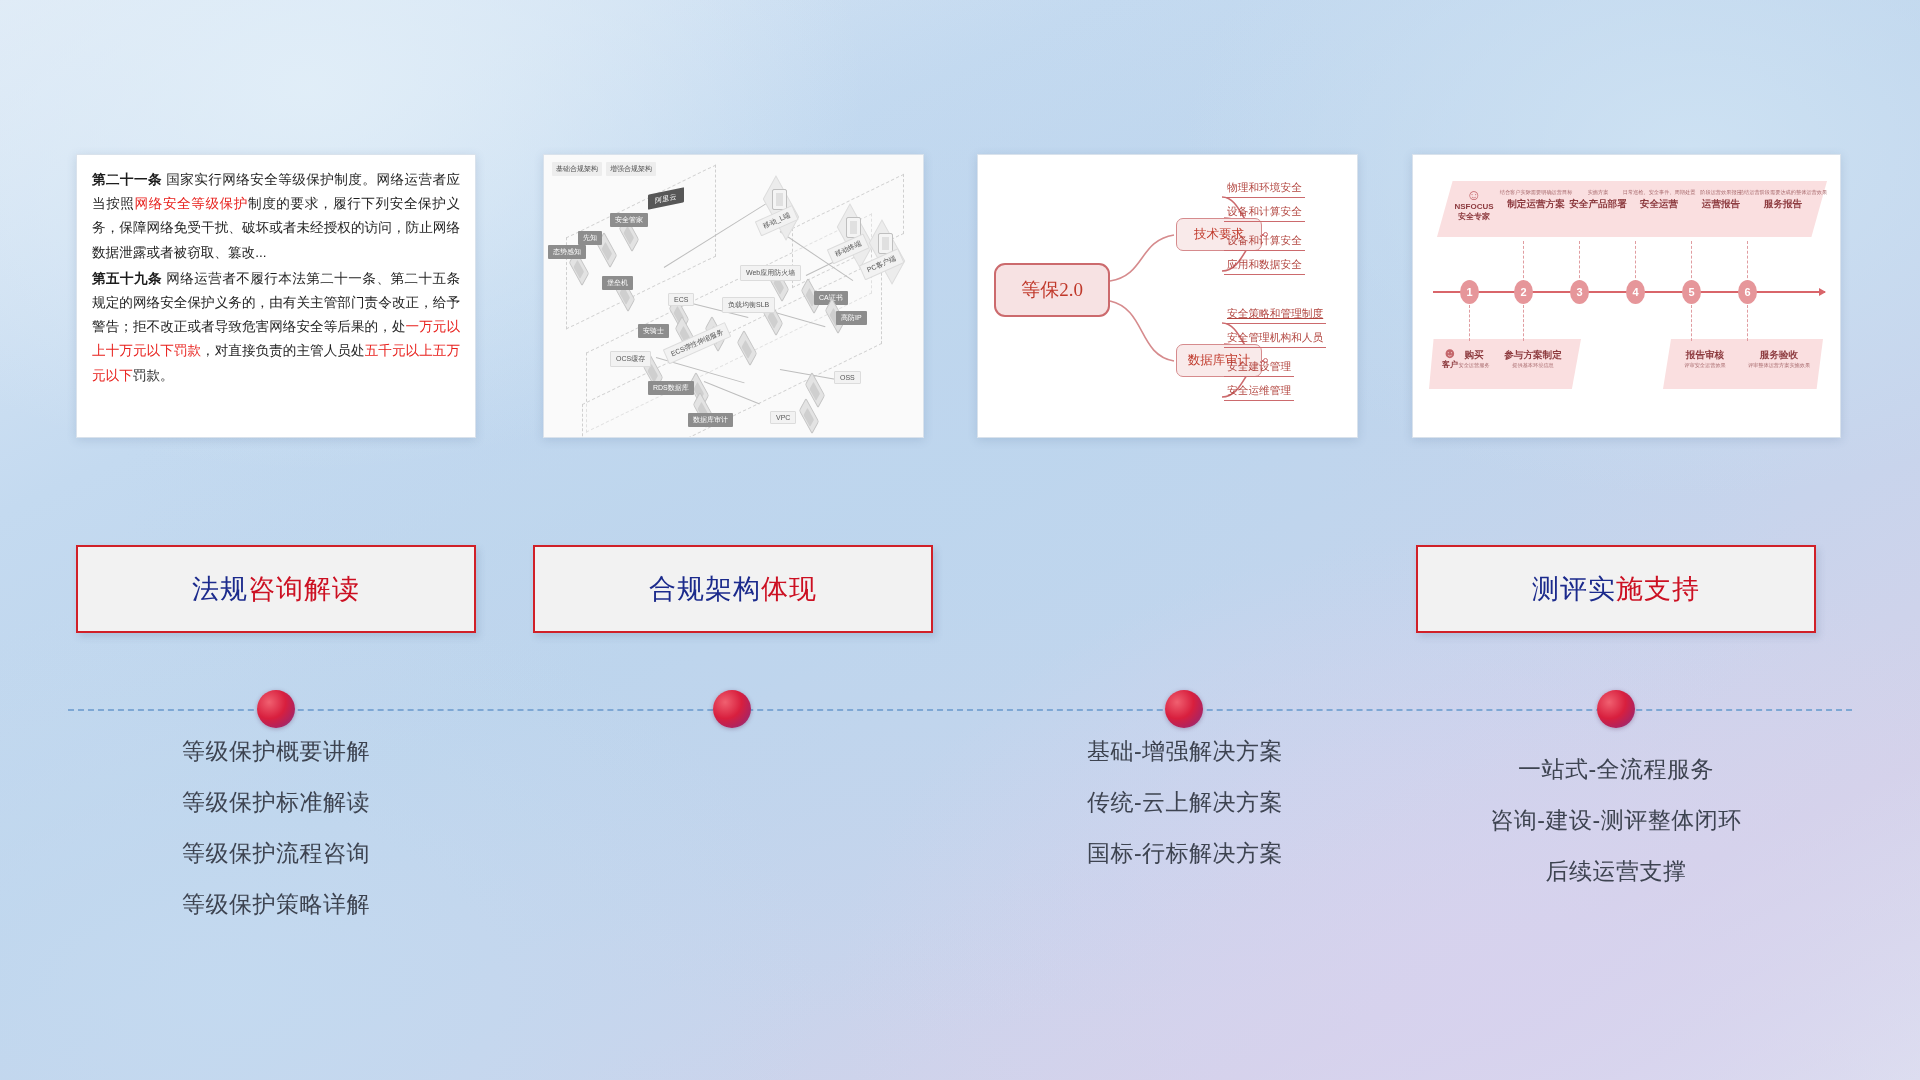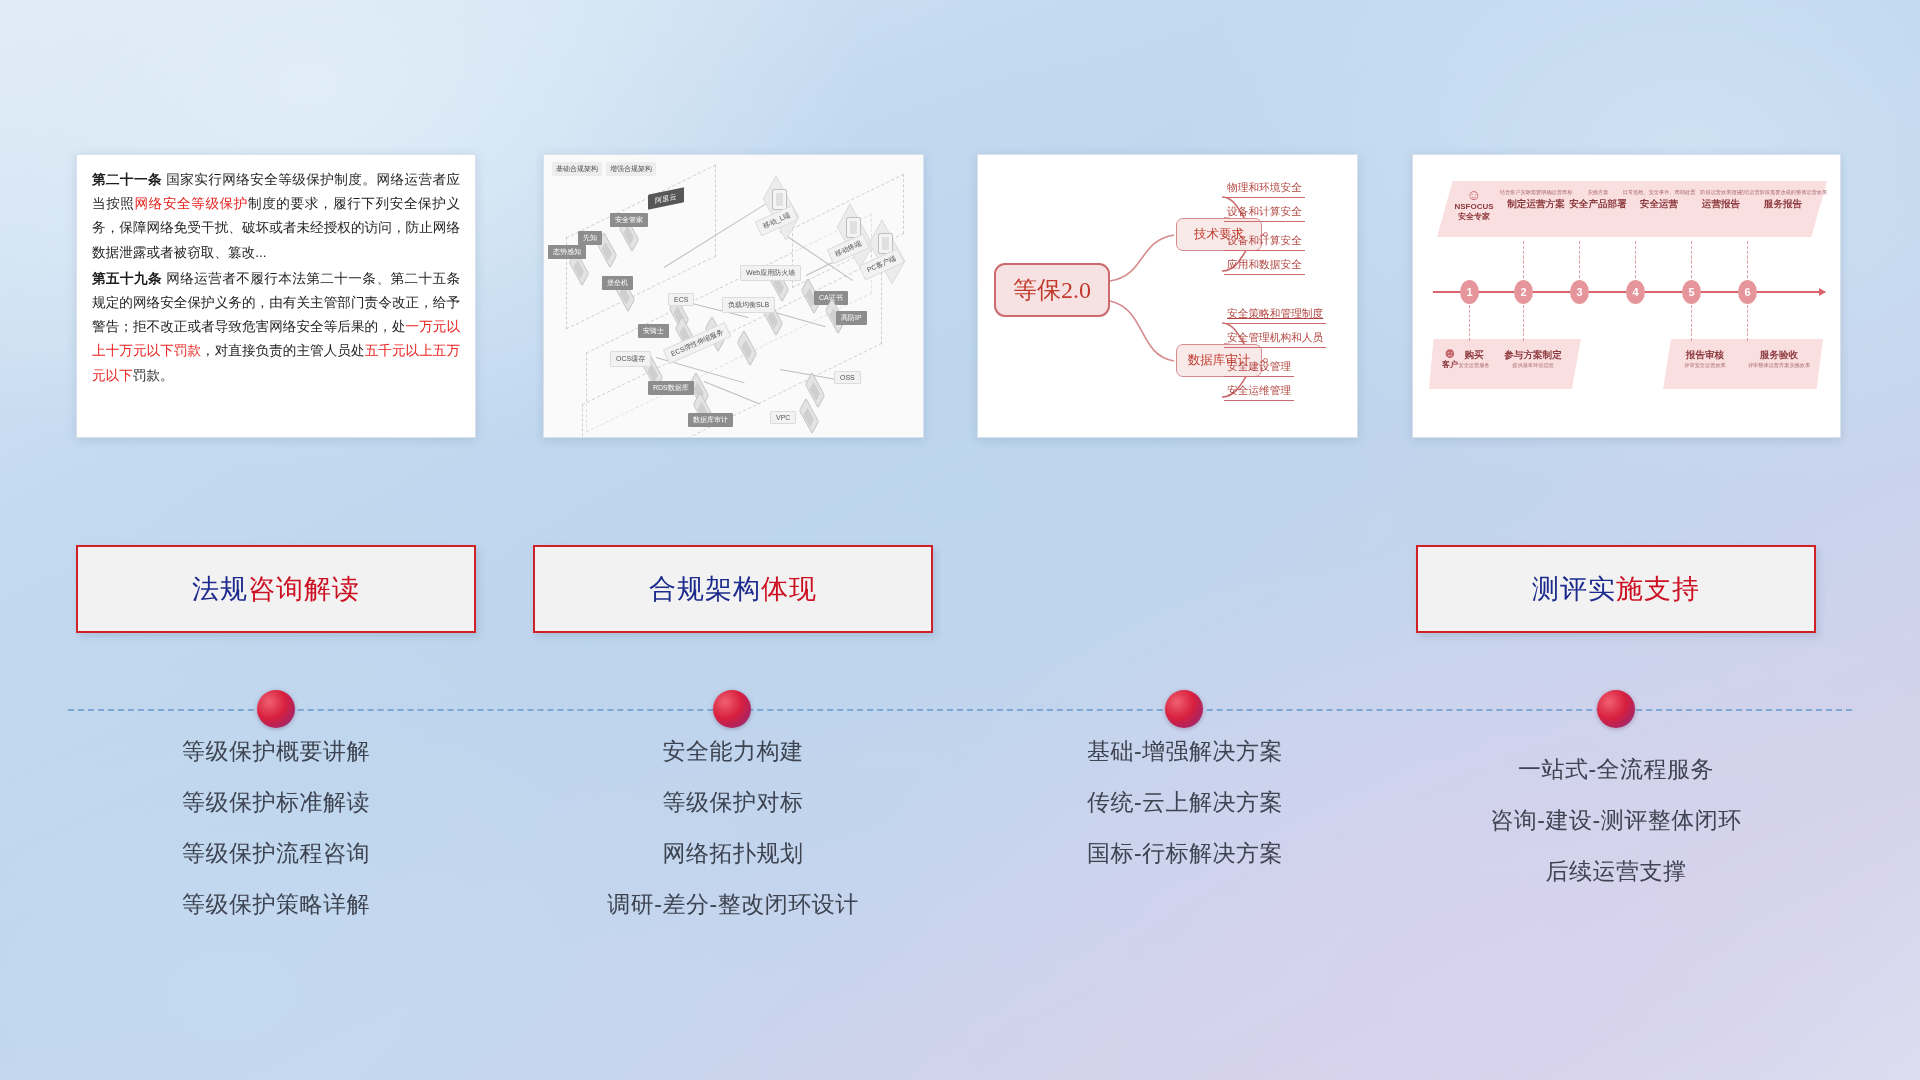--- a/index.html
+++ b/index.html
@@ -82,21 +82,21 @@
 
   
   #card-mind { left: 977px; top: 154px; width: 381px; height: 284px; }
   .mind { position: absolute; inset: 0; }
   .mnode {
     position: absolute; border: 2px solid #cc6a6d; background: #f7e2e3;
     border-radius: 9px; color: #c0392b; font-size: 15px; text-align: center;
     display: flex; align-items: center; justify-content: center;
     font-family: "Liberation Serif", "DejaVu Serif", serif;
   }
-  #m-root { left: 16px; top: 108px; width: 116px; height: 54px; font-size: 24px; border-radius: 11px; }
+  #m-root { left: 16px; top: 108px; width: 116px; height: 54px; font-size: 19px; border-radius: 11px; }
   .mbranch {
     position: absolute; width: 86px; height: 33px; border: 1.6px solid #d68b8d;
     background: #f9eaea; border-radius: 7px; color: #c0392b; font-size: 12.5px;
     display: flex; align-items: center; justify-content: center;
     font-family: "Liberation Serif", "DejaVu Serif", serif;
   }
   .mleaf {
     position: absolute; color: #b2453f; font-size: 10.7px; white-space: nowrap;
     border-bottom: 1.8px solid #cc6a6d; padding: 0 3px 2px 3px;
     font-family: "Liberation Serif", "DejaVu Serif", serif;
@@ -394,26 +394,20 @@
 
 <div class="lists">
 
   <div class="lcol" style="left:76px; width:400px;">
     <div class="li">等级保护概要讲解</div>
     <div class="li">等级保护标准解读</div>
     <div class="li">等级保护流程咨询</div>
     <div class="li">等级保护策略详解</div>
   </div>
 
-  <div class="lcol" style="left:533px; width:400px;">
-    <div class="li">安全能力构建</div>
-    <div class="li">等级保护对标</div>
-    <div class="li">网络拓扑规划</div>
-    <div class="li">调研-差分-整改闭环设计</div>
-  </div>
 
   <div class="lcol" style="left:985px; width:400px;">
     <div class="li">基础-增强解决方案</div>
     <div class="li">传统-云上解决方案</div>
     <div class="li">国标-行标解决方案</div>
   </div>
 
   <div class="lcol" style="left:1416px; width:400px; top:18px;">
     <div class="li">一站式-全流程服务</div>
     <div class="li">咨询-建设-测评整体闭环</div>

